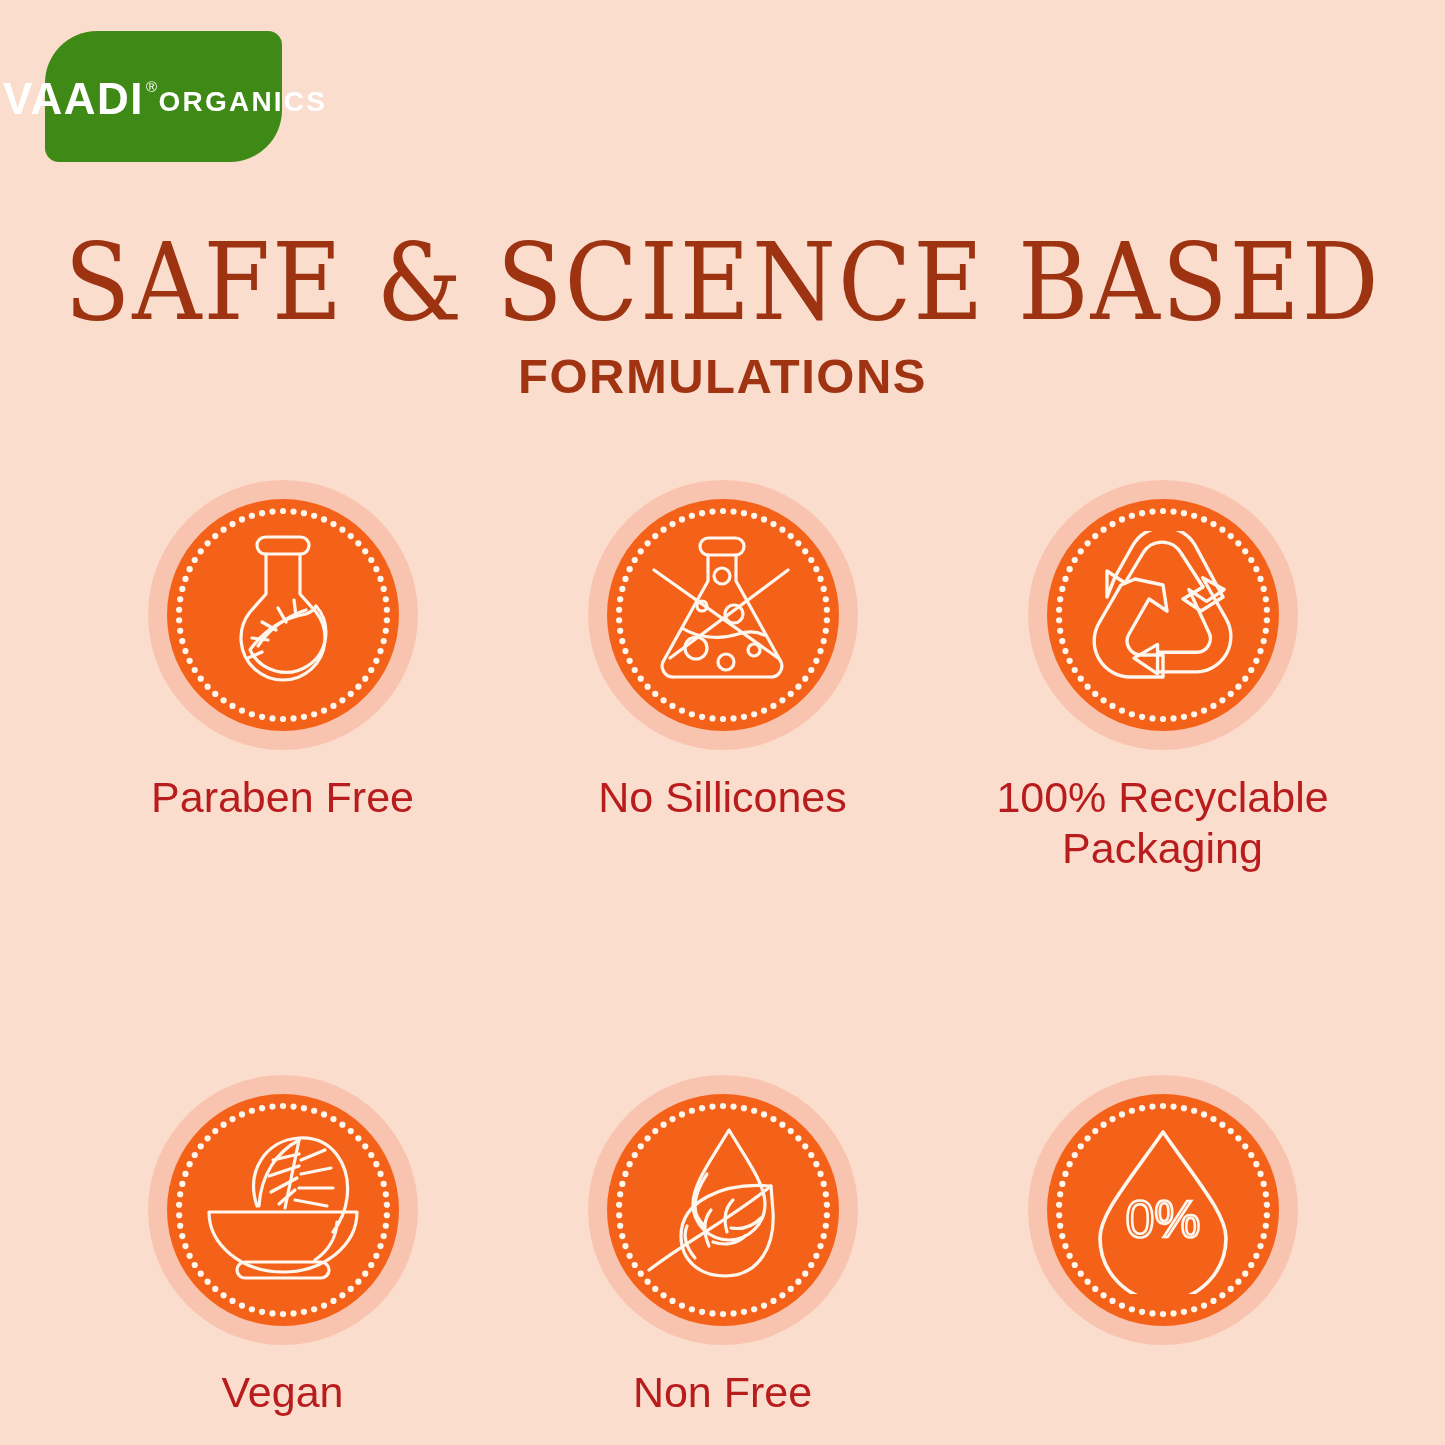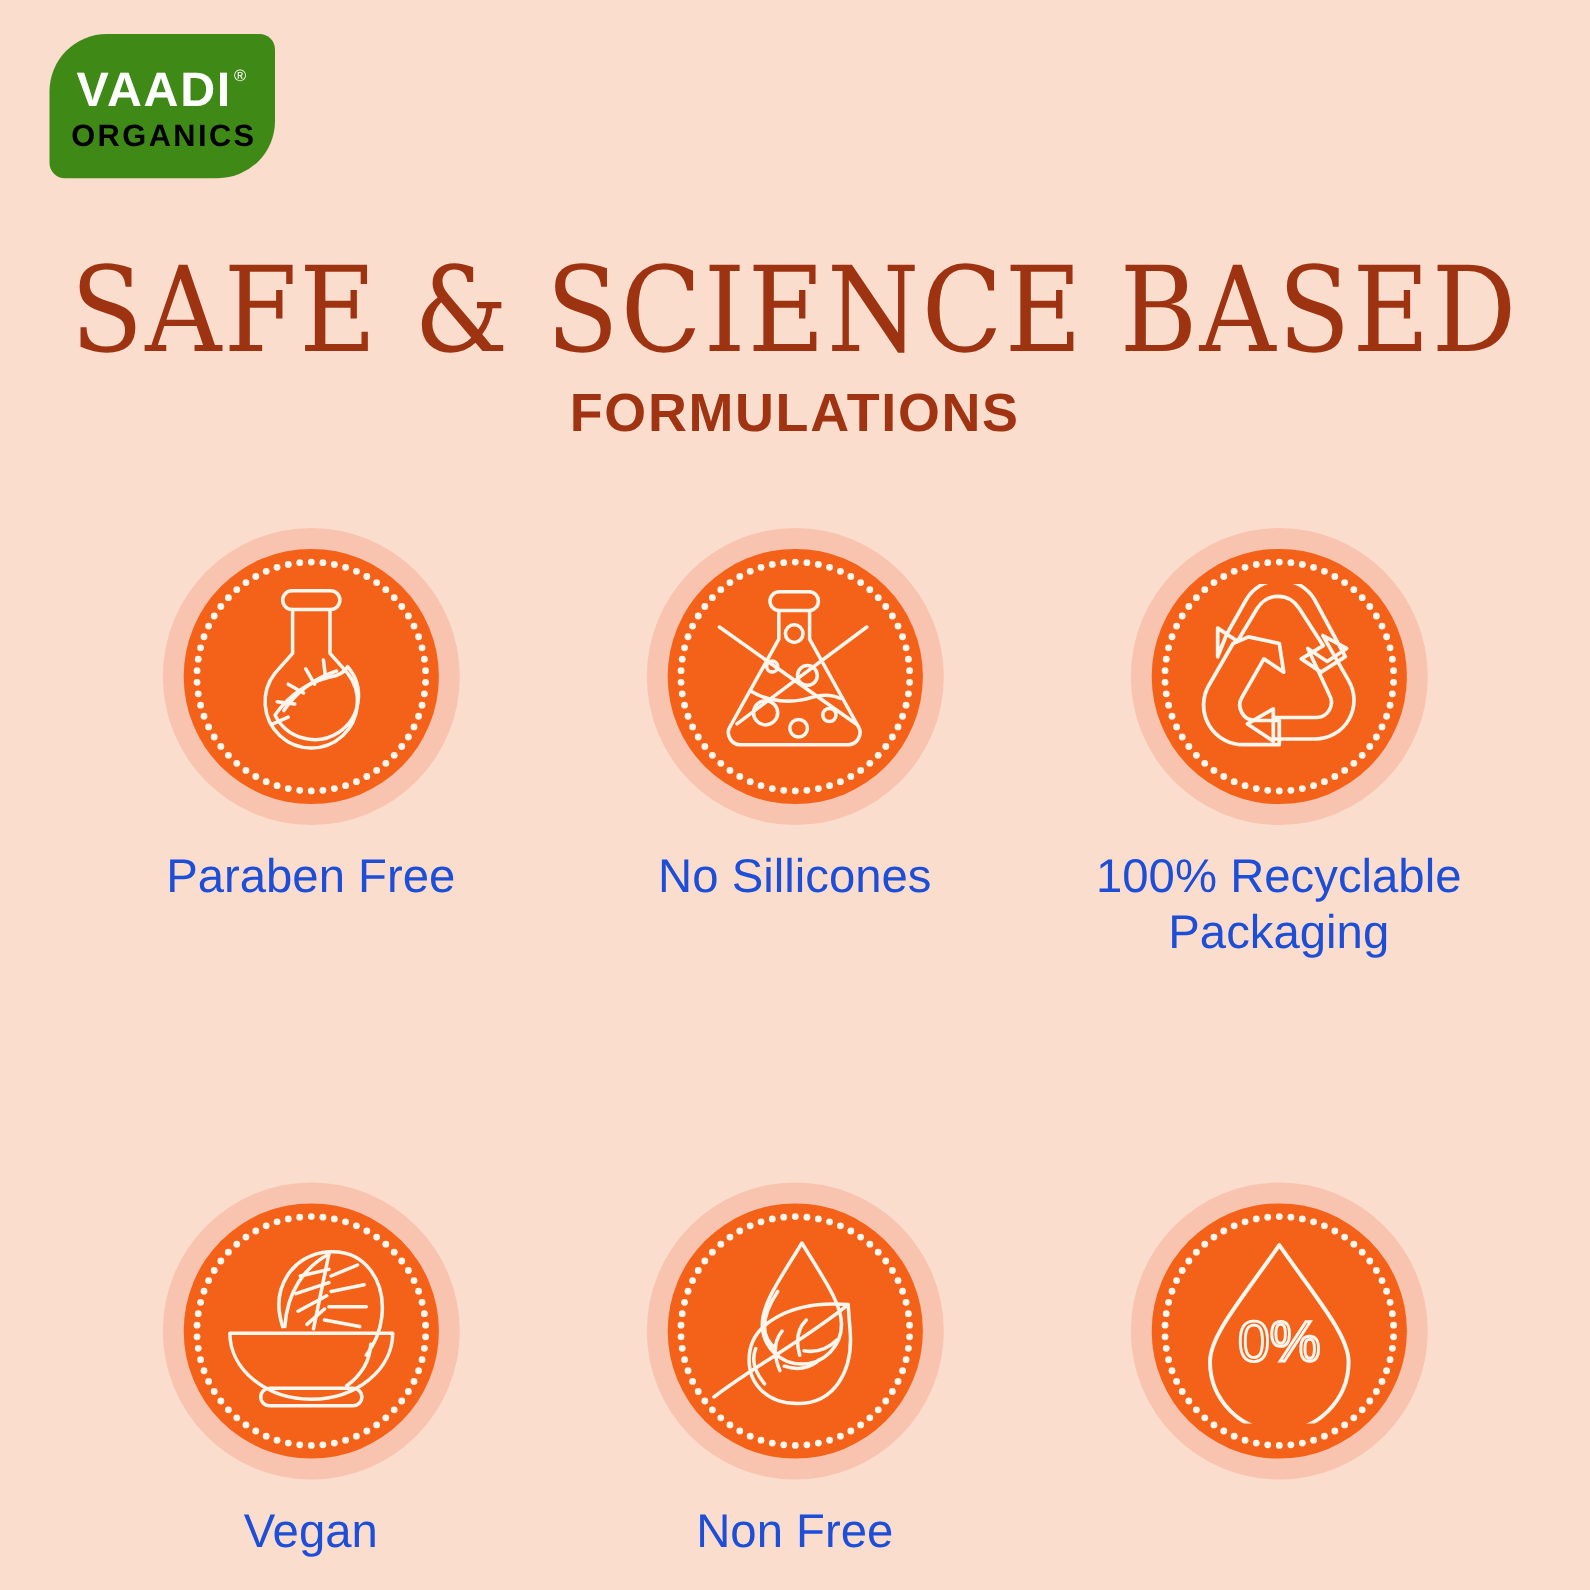--- a/index.html
+++ b/index.html
@@ -13,27 +13,27 @@
     font-family: "Liberation Sans", sans-serif;
     overflow: hidden;
     position: relative;
   }
 
   
   .logo {
     position: absolute;
     left: 45px;
     top: 31px;
-    width: 205px;
+    width: 237px;
     height: 131px;
     background: #3F8A16;
     border-radius: 52px 14px 52px 14px;
     box-sizing: border-box;
     display: flex;
-    flex-direction: column;
+    flex-direction: row;
     align-items: center;
     justify-content: center;
     padding-top: 4px;
   }
   .logo-top {
     display: flex;
     align-items: flex-start;
     color: #FFFFFF;
     font-weight: bold;
     font-size: 44px;
@@ -41,21 +41,21 @@
     line-height: 1;
   }
   .logo-reg {
     font-size: 15px;
     line-height: 1;
     margin-left: 2px;
     margin-top: 2px;
     font-weight: normal;
   }
   .logo-bottom {
-    color: #000000;
+    color: #ffffff;
     font-weight: bold;
     font-size: 28px;
     letter-spacing: 2.2px;
     line-height: 1;
     margin-top: 6px;
     margin-right: -3px;
   }
 
   
   .headline {
@@ -125,21 +125,21 @@
     display: flex;
     align-items: center;
     justify-content: center;
   }
   .badge-inner svg { display: block; }
   .dots { position: absolute; left: 0; top: 0; }
 
   .label {
     margin-top: 22px;
     text-align: center;
-    color: #1d4ed8;
+    color: #b91c1c;
     font-size: 43px;
     line-height: 1.18;
     font-weight: normal;
     max-width: 420px;
   }
 </style>
 </head>
 <body>
 
 <div class="logo">

